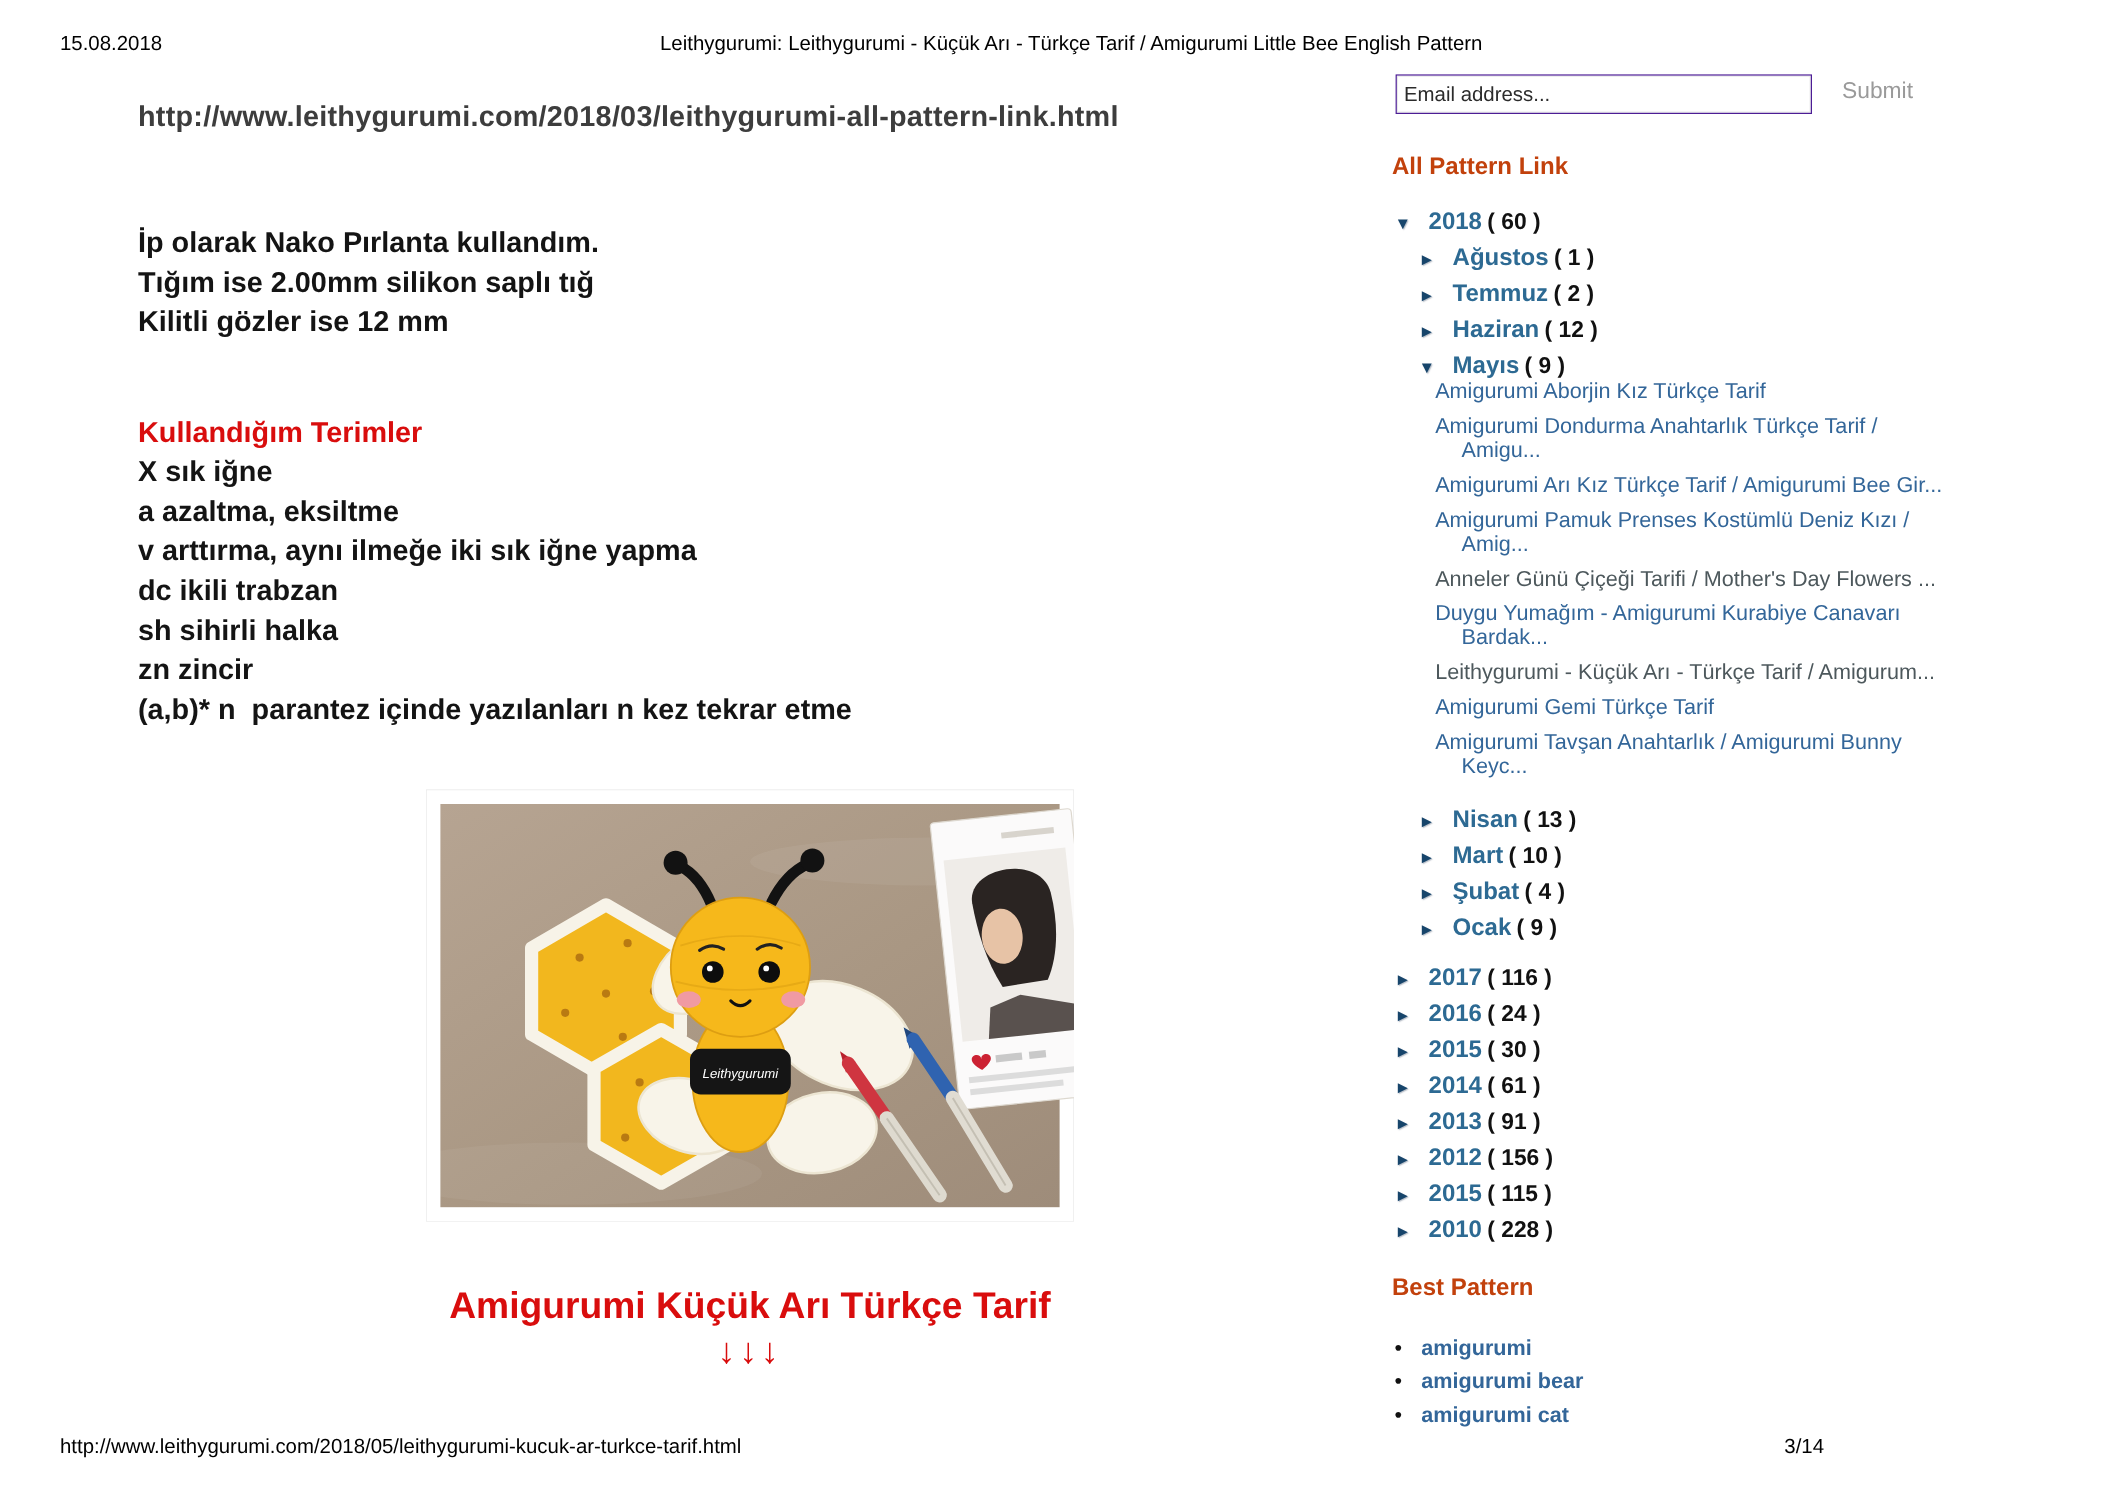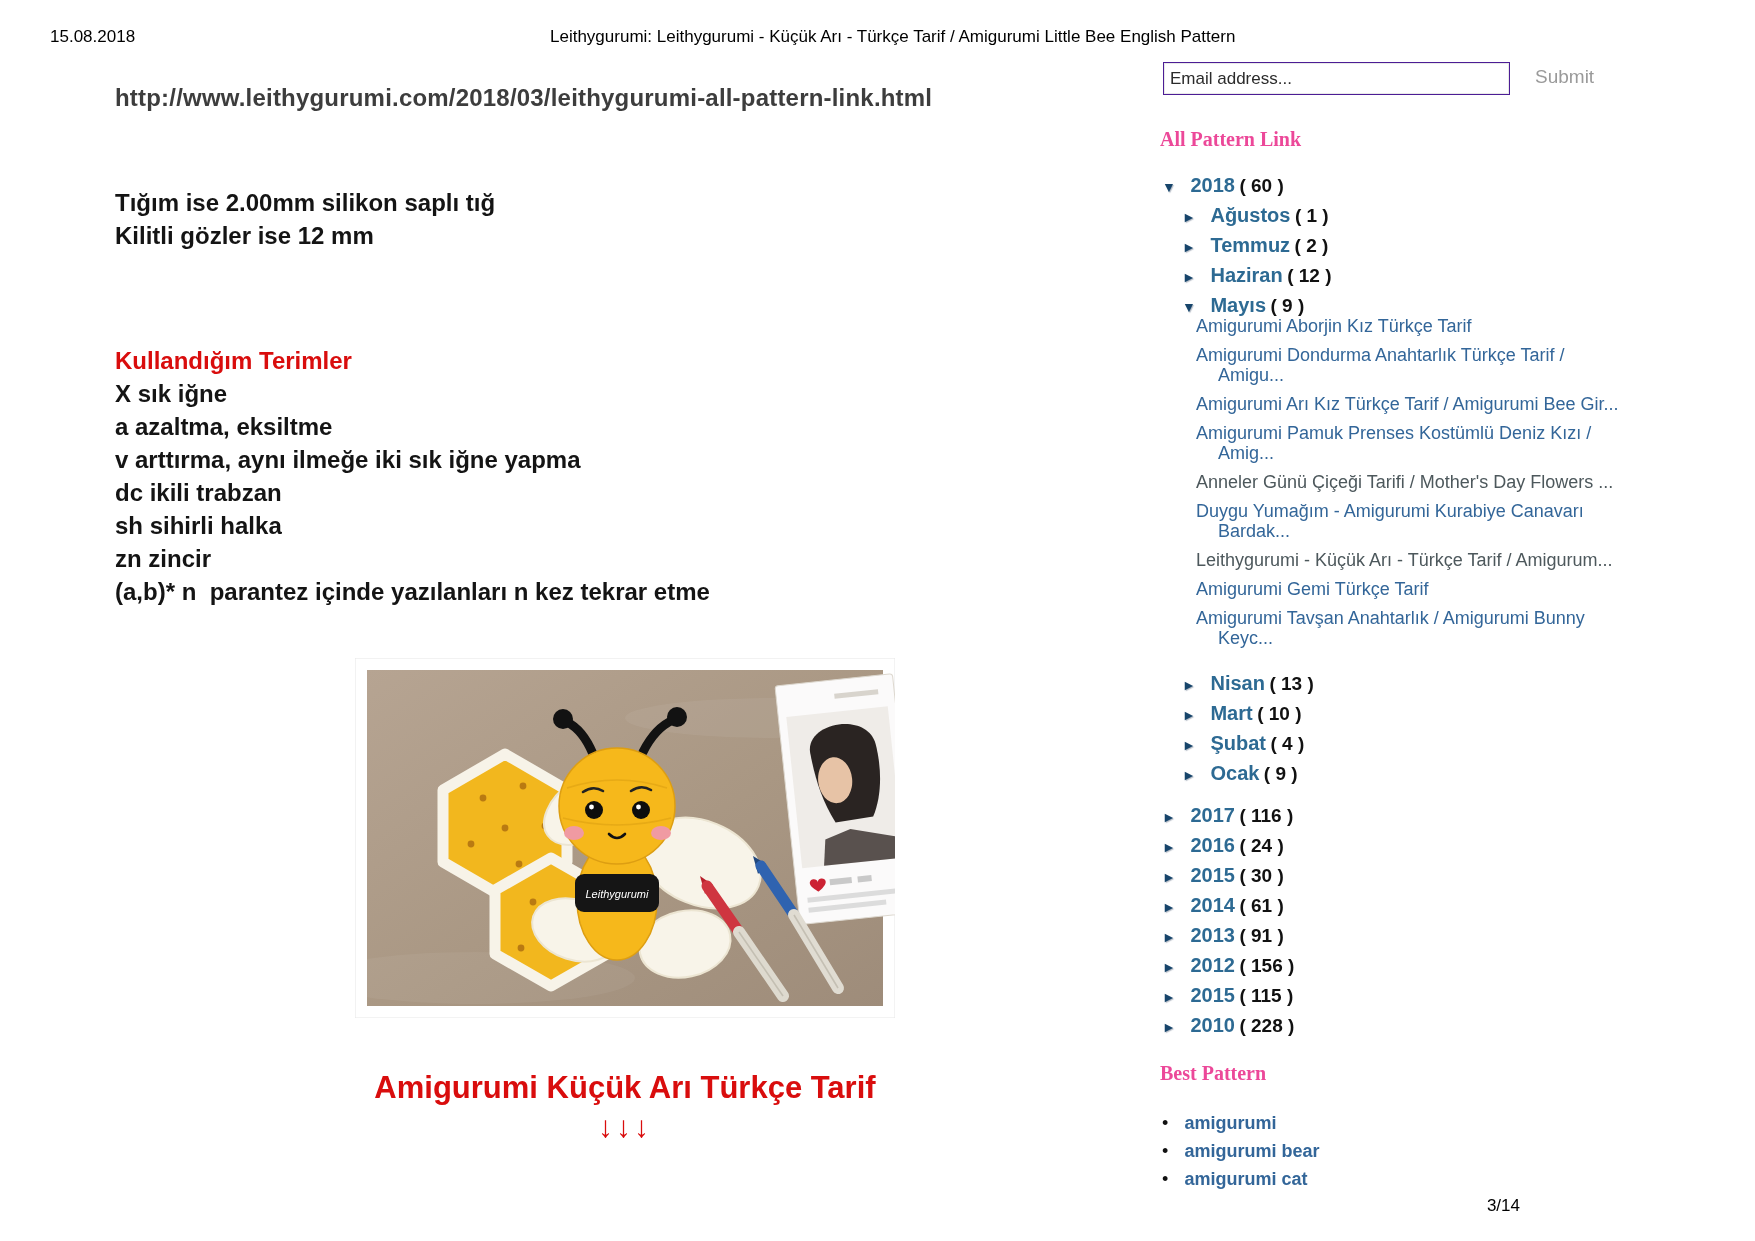--- a/index.html
+++ b/index.html
@@ -30,21 +30,21 @@
 
   
   .sidebar{position:absolute;left:1160px;top:0;width:470px;}
   .email-input{position:absolute;left:3px;top:62px;width:333px;height:31px;border:1px solid #4c1d95;
                box-shadow:inset 0 0 0 1px #e9e9e9;font-family:"Liberation Sans",sans-serif;
                font-size:17px;color:#222;padding:0 6px;background:#fff;}
   .email-input::placeholder{color:#2b2b2b;opacity:1;}
   .submit-btn{position:absolute;left:375px;top:66px;background:none;border:none;padding:0;
               font-family:"Liberation Sans",sans-serif;font-size:19px;color:#9a9a9a;cursor:pointer;}
 
-  .side-h{position:absolute;left:0;font-size:20px;font-weight:bold;color:#ec4899;font-family:Liberation Serif, serif;}
+  .side-h{position:absolute;left:0;font-size:20px;font-weight:bold;color:#c2410c;}
   .archive-h{top:128px;}
   .best-h{top:1062px;}
 
   .tree-row{height:30px;line-height:30px;white-space:nowrap;cursor:pointer;}
   .tree-row .tri{display:inline-block;width:24px;font-size:14px;color:#17456b;
                  text-shadow:1px 1px 1px rgba(40,60,90,.35);}
   .tree-row .lbl{font-size:20px;font-weight:bold;color:#2d6a93;}
   .tree-row .cnt{font-size:19px;font-weight:bold;color:#111;}
   .root-row{position:absolute;left:2px;top:170px;}
   .months{position:absolute;left:2px;top:200px;}
@@ -68,20 +68,21 @@
 
 <div class="page">
 
   <div class="hdr-date">15.08.2018</div>
   <div class="hdr-title">Leithygurumi: Leithygurumi - Küçük Arı - Türkçe Tarif / Amigurumi Little Bee English Pattern</div>
 
   <div class="main">
     <a class="main-url">http://www.leithygurumi.com/2018/03/leithygurumi-all-pattern-link.html</a>
 
     <div class="tblock materials">
+      <div class="text-line">İp olarak Nako Pırlanta kullandım.</div>
       <div class="text-line">Tığım ise 2.00mm silikon saplı tığ</div>
       <div class="text-line">Kilitli gözler ise 12 mm</div>
     </div>
 
     <div class="tblock terms">
       <div class="red-h">Kullandığım Terimler</div>
       <div class="text-line">X sık iğne</div>
       <div class="text-line">a azaltma, eksiltme</div>
       <div class="text-line">v arttırma, aynı ilmeğe iki sık iğne yapma</div>
       <div class="text-line">dc ikili trabzan</div>
@@ -311,14 +312,15 @@
         <span class="dot">•</span>
         <a>amigurumi bear</a>
       </div>
       <div class="best-item">
         <span class="dot">•</span>
         <a>amigurumi cat</a>
       </div>
     </div>
   </div>
 
+  <div class="ftr-url">http://www.leithygurumi.com/2018/05/leithygurumi-kucuk-ar-turkce-tarif.html</div>
   <div class="ftr-page">3/14</div>
 </div>
 
 </body></html>

